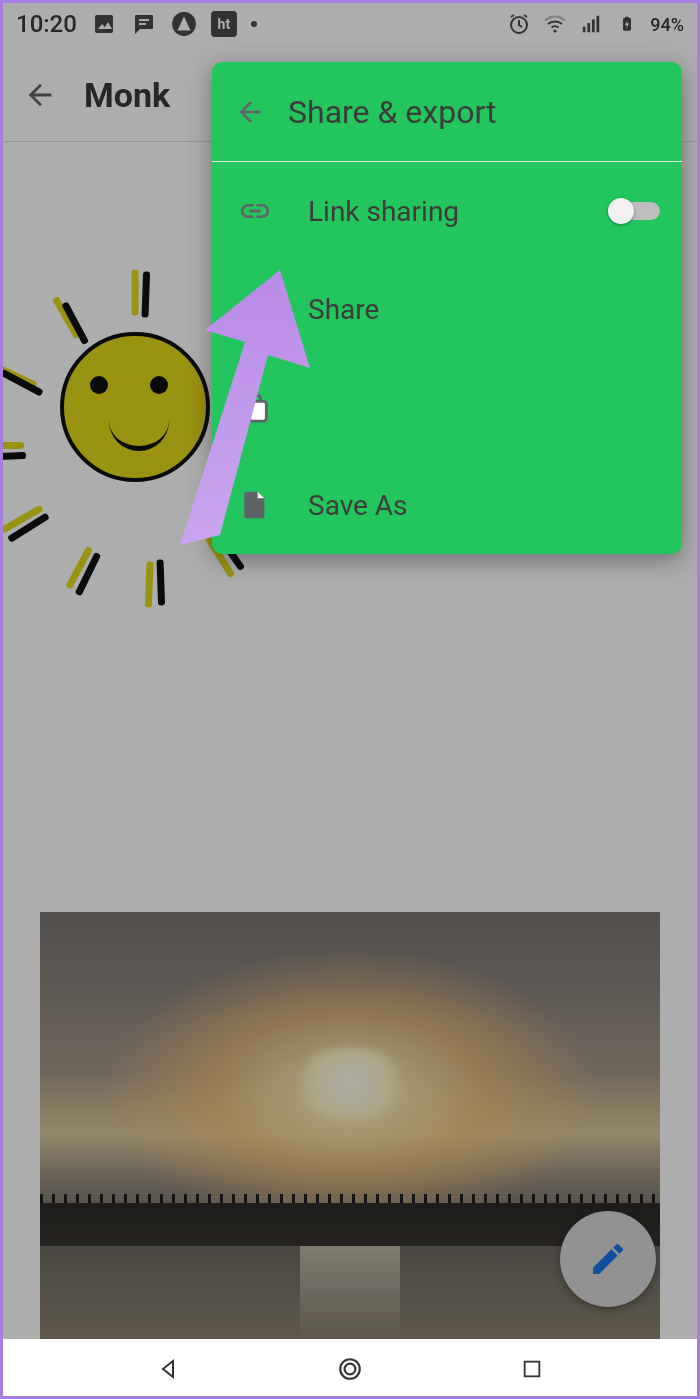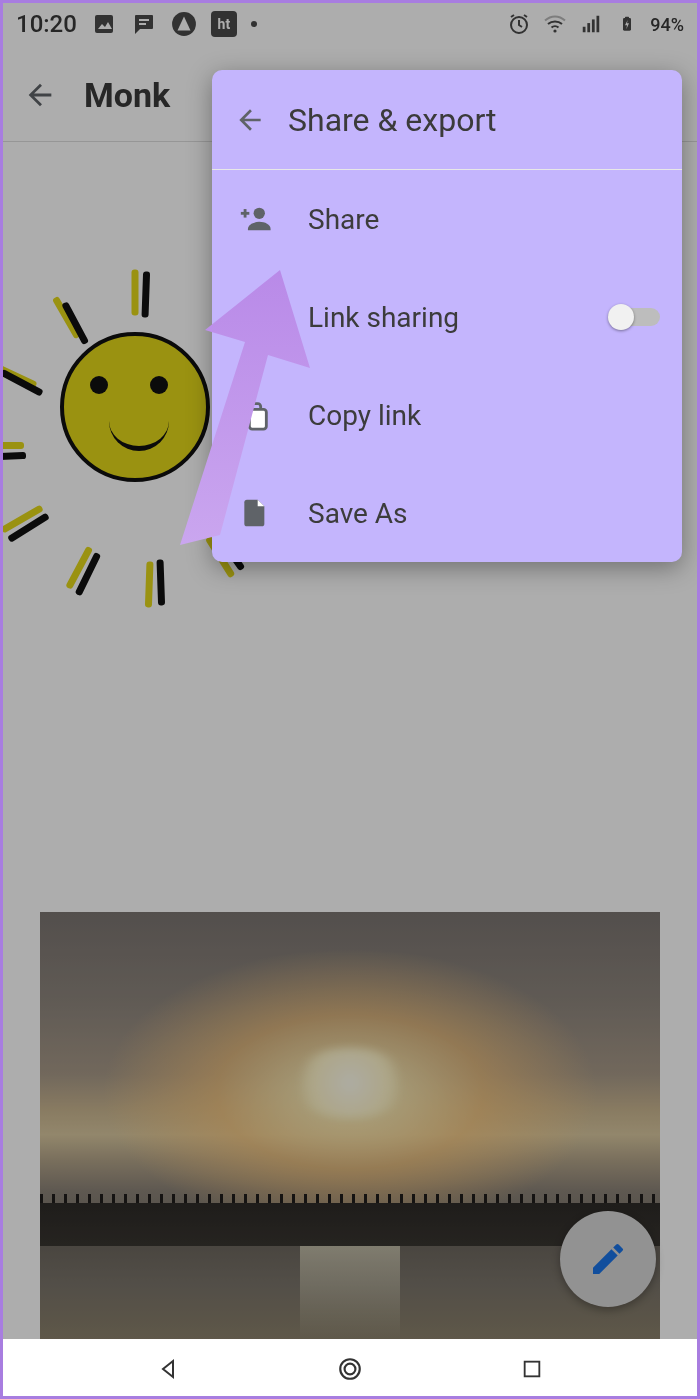--- a/index.html
+++ b/index.html
@@ -55,21 +55,21 @@
   .fab { position:absolute; right:44px; bottom:92px; width:96px; height:96px; border-radius:50%; background:#d7d7d7; box-shadow:0 3px 8px rgba(0,0,0,.3); display:flex; align-items:center; justify-content:center; z-index:40; }
 
   
   .navbar { position:absolute; left:0; right:0; bottom:0; height:60px; background:#fff; display:flex; align-items:center; justify-content:space-evenly; z-index:110; }
   .nav-ico { width:26px; height:26px; display:flex; align-items:center; justify-content:center; }
 
   
   .scrim { position:absolute; top:0; left:0; right:0; bottom:60px; background:rgba(0,0,0,.32); z-index:60; }
 
   
-  .menu { position:absolute; top:70px; left:212px; width:470px; background:#c4b5fd; border-radius:10px; box-shadow:0 6px 24px rgba(0,0,0,.35); z-index:100; overflow:hidden; }
+  .menu { position:absolute; top:62px; left:212px; width:470px; background:#22c55e; border-radius:10px; box-shadow:0 6px 24px rgba(0,0,0,.35); z-index:100; overflow:hidden; }
   .menu-header { display:flex; align-items:center; height:100px; padding:0 18px; border-bottom:1px solid #e8e8e8; }
   .menu-header .hb { width:40px; height:40px; display:flex; align-items:center; justify-content:center; }
   .menu-header .ht { font-size:32px; color:#3b3b3b; margin-left:18px; }
   .menu-item { display:flex; align-items:center; height:98px; padding:0 22px; }
   .menu-item .mi-icon { width:42px; height:42px; display:flex; align-items:center; justify-content:center; color:#5f6368; flex-shrink:0; }
   .menu-item .mi-label { font-size:28px; color:#3c3c3c; margin-left:32px; flex:1; }
   .switch { position:relative; width:52px; height:26px; }
   .switch-track { position:absolute; inset:4px 0; background:#bdbdbd; border-radius:20px; }
   .switch-thumb { position:absolute; left:0; top:0; width:26px; height:26px; background:#f1f1f1; border-radius:50%; box-shadow:0 1px 3px rgba(0,0,0,.4); }
 
@@ -195,50 +195,49 @@
       <svg viewBox="0 0 24 24" width="32" height="32">
           <path d="M20 11H7.8l5.6-5.6L12 4l-8 8 8 8 1.4-1.4L7.8 13H20z" fill="#5f6368"></path>
         </svg>
     </div>
     <div class="ht">Share &amp; export</div>
   </div>
 
   <div class="menu-item">
     <div class="mi-icon">
       <svg viewBox="0 0 24 24" width="34" height="34">
+          <path fill="#5f6368" d="M3.9 12A3.1 3.1 0 017 8.9h4V7H7a5 5 0 000 10h4v-1.9H7A3.1 3.1 0 013.9 12zM8 11h8v2H8zM17 7h-4v1.9h4a3.1 3.1 0 010 6.2h-4V17h4a5 5 0 000-10z"></path>
+        </svg>
+    </div>
+    <div class="mi-label">Link sharing</div>
+    <div class="switch">
+      <div class="switch-track"></div>
+        <div class="switch-thumb"></div>
+    </div>
+  </div>
+
+  <div class="menu-item">
+    <div class="mi-icon">
+      <svg viewBox="0 0 24 24" width="34" height="34">
           <circle cx="15" cy="8" r="4" fill="#5f6368"></circle>
           <path d="M15 14c-4 0-8 2-8 5v1h16v-1c0-3-4-5-8-5z" fill="#5f6368"></path>
           <rect x="2" y="7" width="6" height="2" fill="#5f6368"></rect>
           <rect x="4" y="5" width="2" height="6" fill="#5f6368"></rect>
         </svg>
     </div>
     <div class="mi-label">Share</div>
   </div>
 
   <div class="menu-item">
     <div class="mi-icon">
       <svg viewBox="0 0 24 24" width="34" height="34">
-          <path fill="#5f6368" d="M3.9 12A3.1 3.1 0 017 8.9h4V7H7a5 5 0 000 10h4v-1.9H7A3.1 3.1 0 013.9 12zM8 11h8v2H8zM17 7h-4v1.9h4a3.1 3.1 0 010 6.2h-4V17h4a5 5 0 000-10z"></path>
-        </svg>
-    </div>
-    <div class="mi-label">Link sharing</div>
-    <div class="switch">
-      <div class="switch-track"></div>
-        <div class="switch-thumb"></div>
-    </div>
-  </div>
-
-  <div class="menu-item">
-    <div class="mi-icon">
-      <svg viewBox="0 0 24 24" width="34" height="34">
           <rect x="4" y="4" width="12" height="14" rx="2" fill="none" stroke="#5f6368" stroke-width="2"></rect>
           <rect x="8" y="8" width="12" height="14" rx="2" fill="#fff" stroke="#5f6368" stroke-width="2"></rect>
         </svg>
     </div>
-    <div class="mi-label">Copy link</div>
   </div>
 
 
   <div class="menu-item">
     <div class="mi-icon">
       <svg viewBox="0 0 24 24" width="32" height="32">
           <path fill="#5f6368" d="M6 2h8l5 5v13a2 2 0 01-2 2H6a2 2 0 01-2-2V4a2 2 0 012-2z"></path>
           <path fill="#fff" d="M14 2v5h5z"></path>
         </svg>
     </div>

